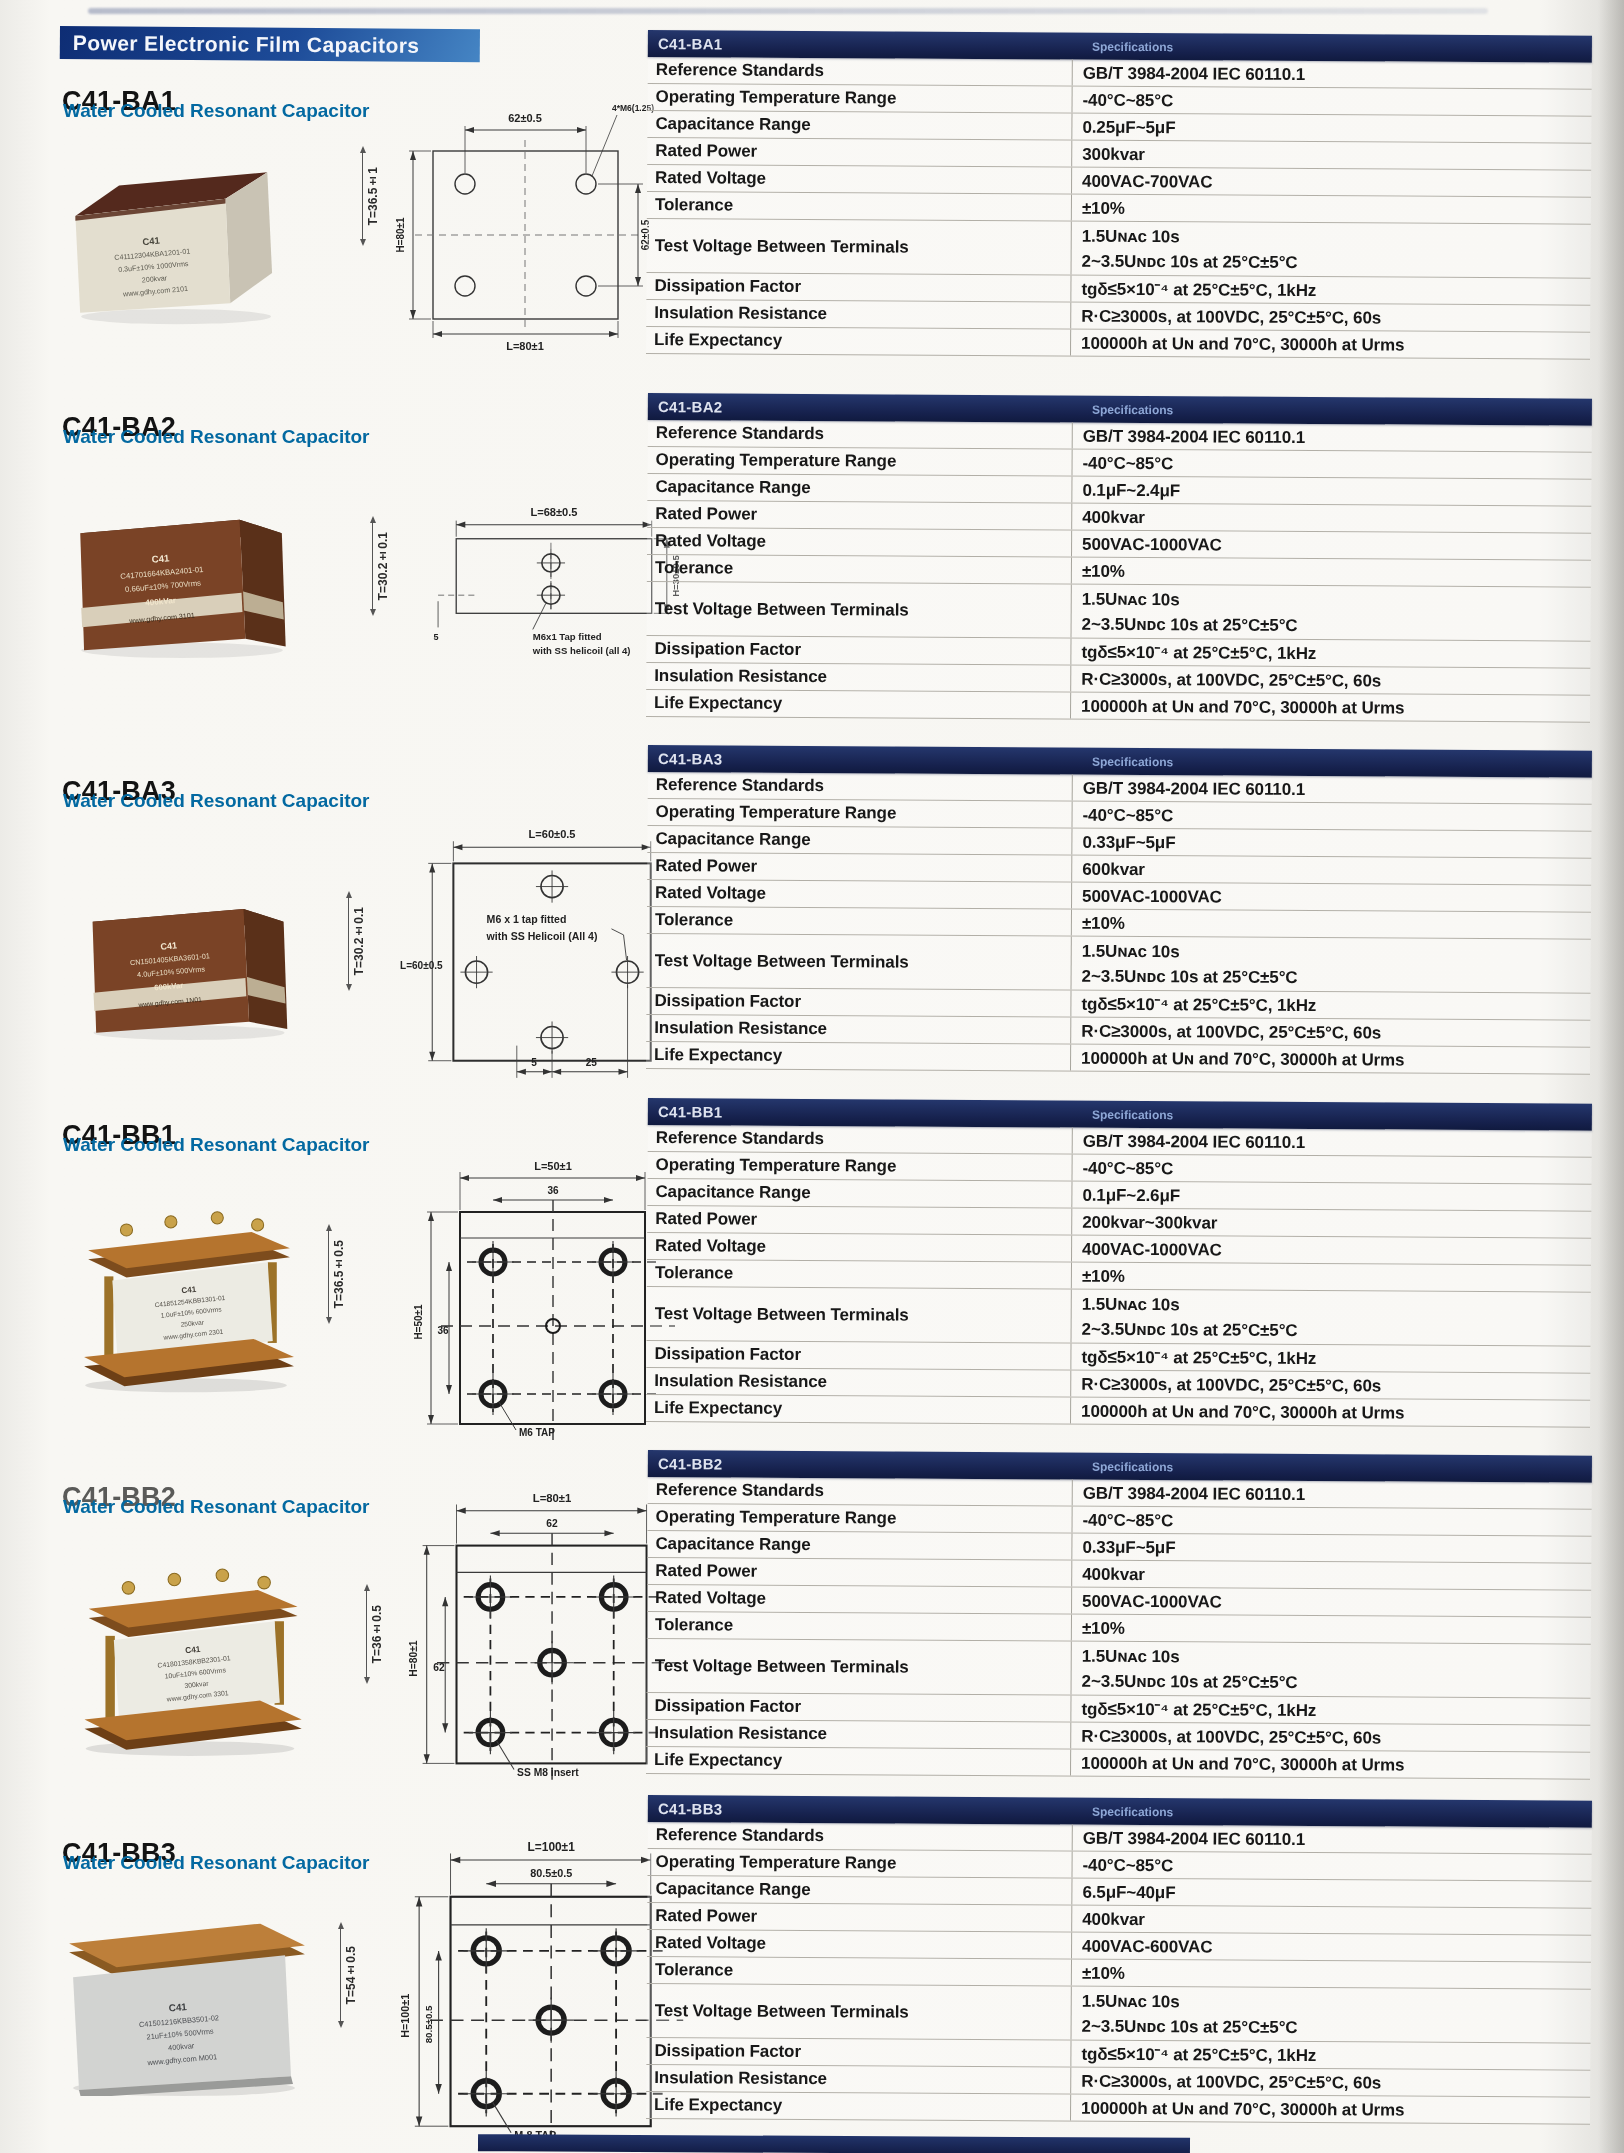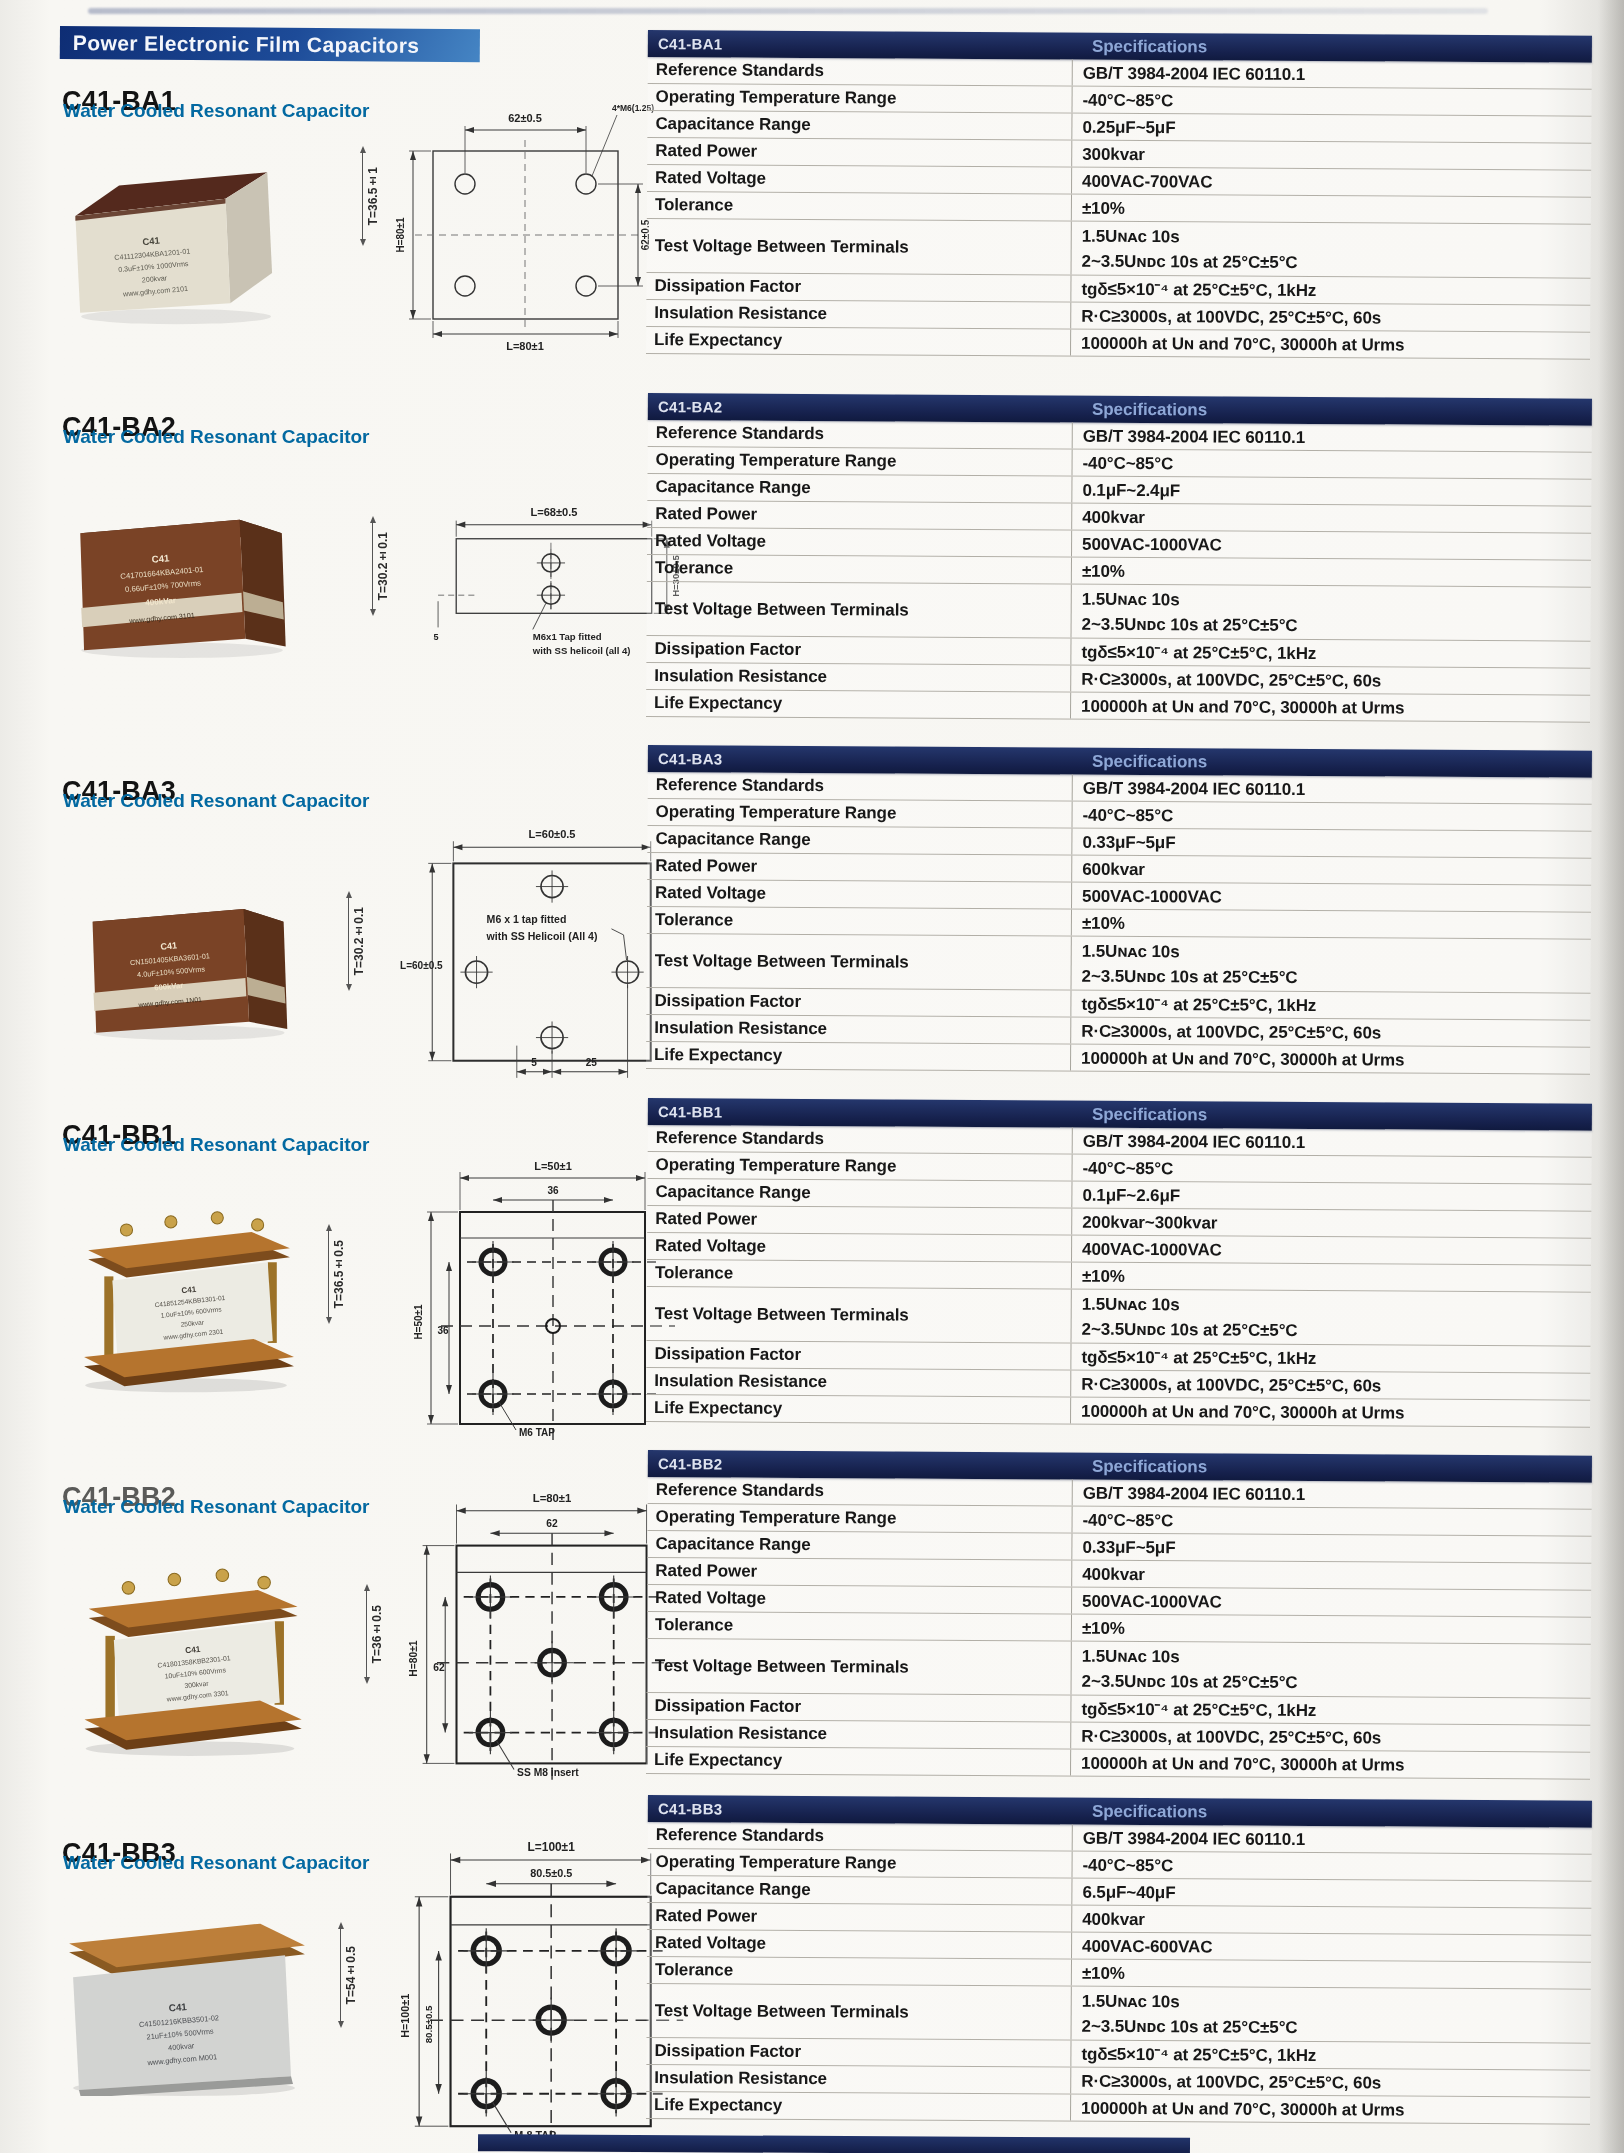--- a/index.html
+++ b/index.html
@@ -27,21 +27,21 @@
   .t-line{width:0;border-left:1px solid #555;position:relative;}
   .t-line:before,.t-line:after{content:"";position:absolute;left:-3.5px;border:3.5px solid transparent;}
   .t-line:before{top:-2px;border-bottom:7px solid #555;border-top:none;}
   .t-line:after{bottom:-2px;border-top:7px solid #555;border-bottom:none;}
   .t-text{writing-mode:vertical-rl;transform:rotate(180deg);font-size:12px;font-weight:700;color:#2a2a2a;white-space:nowrap;}
   .spec-table{position:absolute;left:648px;width:944px;transform:rotate(.35deg);transform-origin:0 0;}
   .spec-header{display:flex;align-items:center;height:27px;
     background:linear-gradient(180deg,#25376d 0%,#16214d 70%,#101a3f 100%);
     box-shadow:0 1px 2px rgba(20,30,70,.4);}
   .spec-model{width:424px;padding-left:10px;color:#dde2ef;font-size:15px;font-weight:600;letter-spacing:.3px;}
-  .spec-title{color:#8ea7d6;font-size:17px;font-weight:600;padding-left:10px;}
+  .spec-title{color:#8ea7d6;font-size:12px;font-weight:600;padding-left:10px;}
   .spec-row{display:flex;border-bottom:1px solid #b2afa7;background:rgba(255,255,255,.25);}
   .spec-row.single{height:26px;}
   .spec-row.double{height:53px;}
   .cell-label{width:416px;padding-left:8px;font-size:17px;font-weight:700;color:#181818;display:flex;align-items:center;letter-spacing:-.1px;}
   .cell-value{flex:1;border-left:1px solid #a6a49c;padding-left:10px;font-size:17px;font-weight:700;color:#181818;
     display:flex;flex-direction:column;justify-content:center;line-height:25px;letter-spacing:-.1px;}
   .bottom-bar{position:absolute;left:478px;top:2136px;width:712px;height:17px;
     background:linear-gradient(180deg,#22346a,#131d47);transform:rotate(.3deg);}
   .edge-shade{position:absolute;right:0;top:0;width:26px;height:2153px;
     background:linear-gradient(90deg,rgba(120,118,112,0),rgba(120,118,112,.35));}

